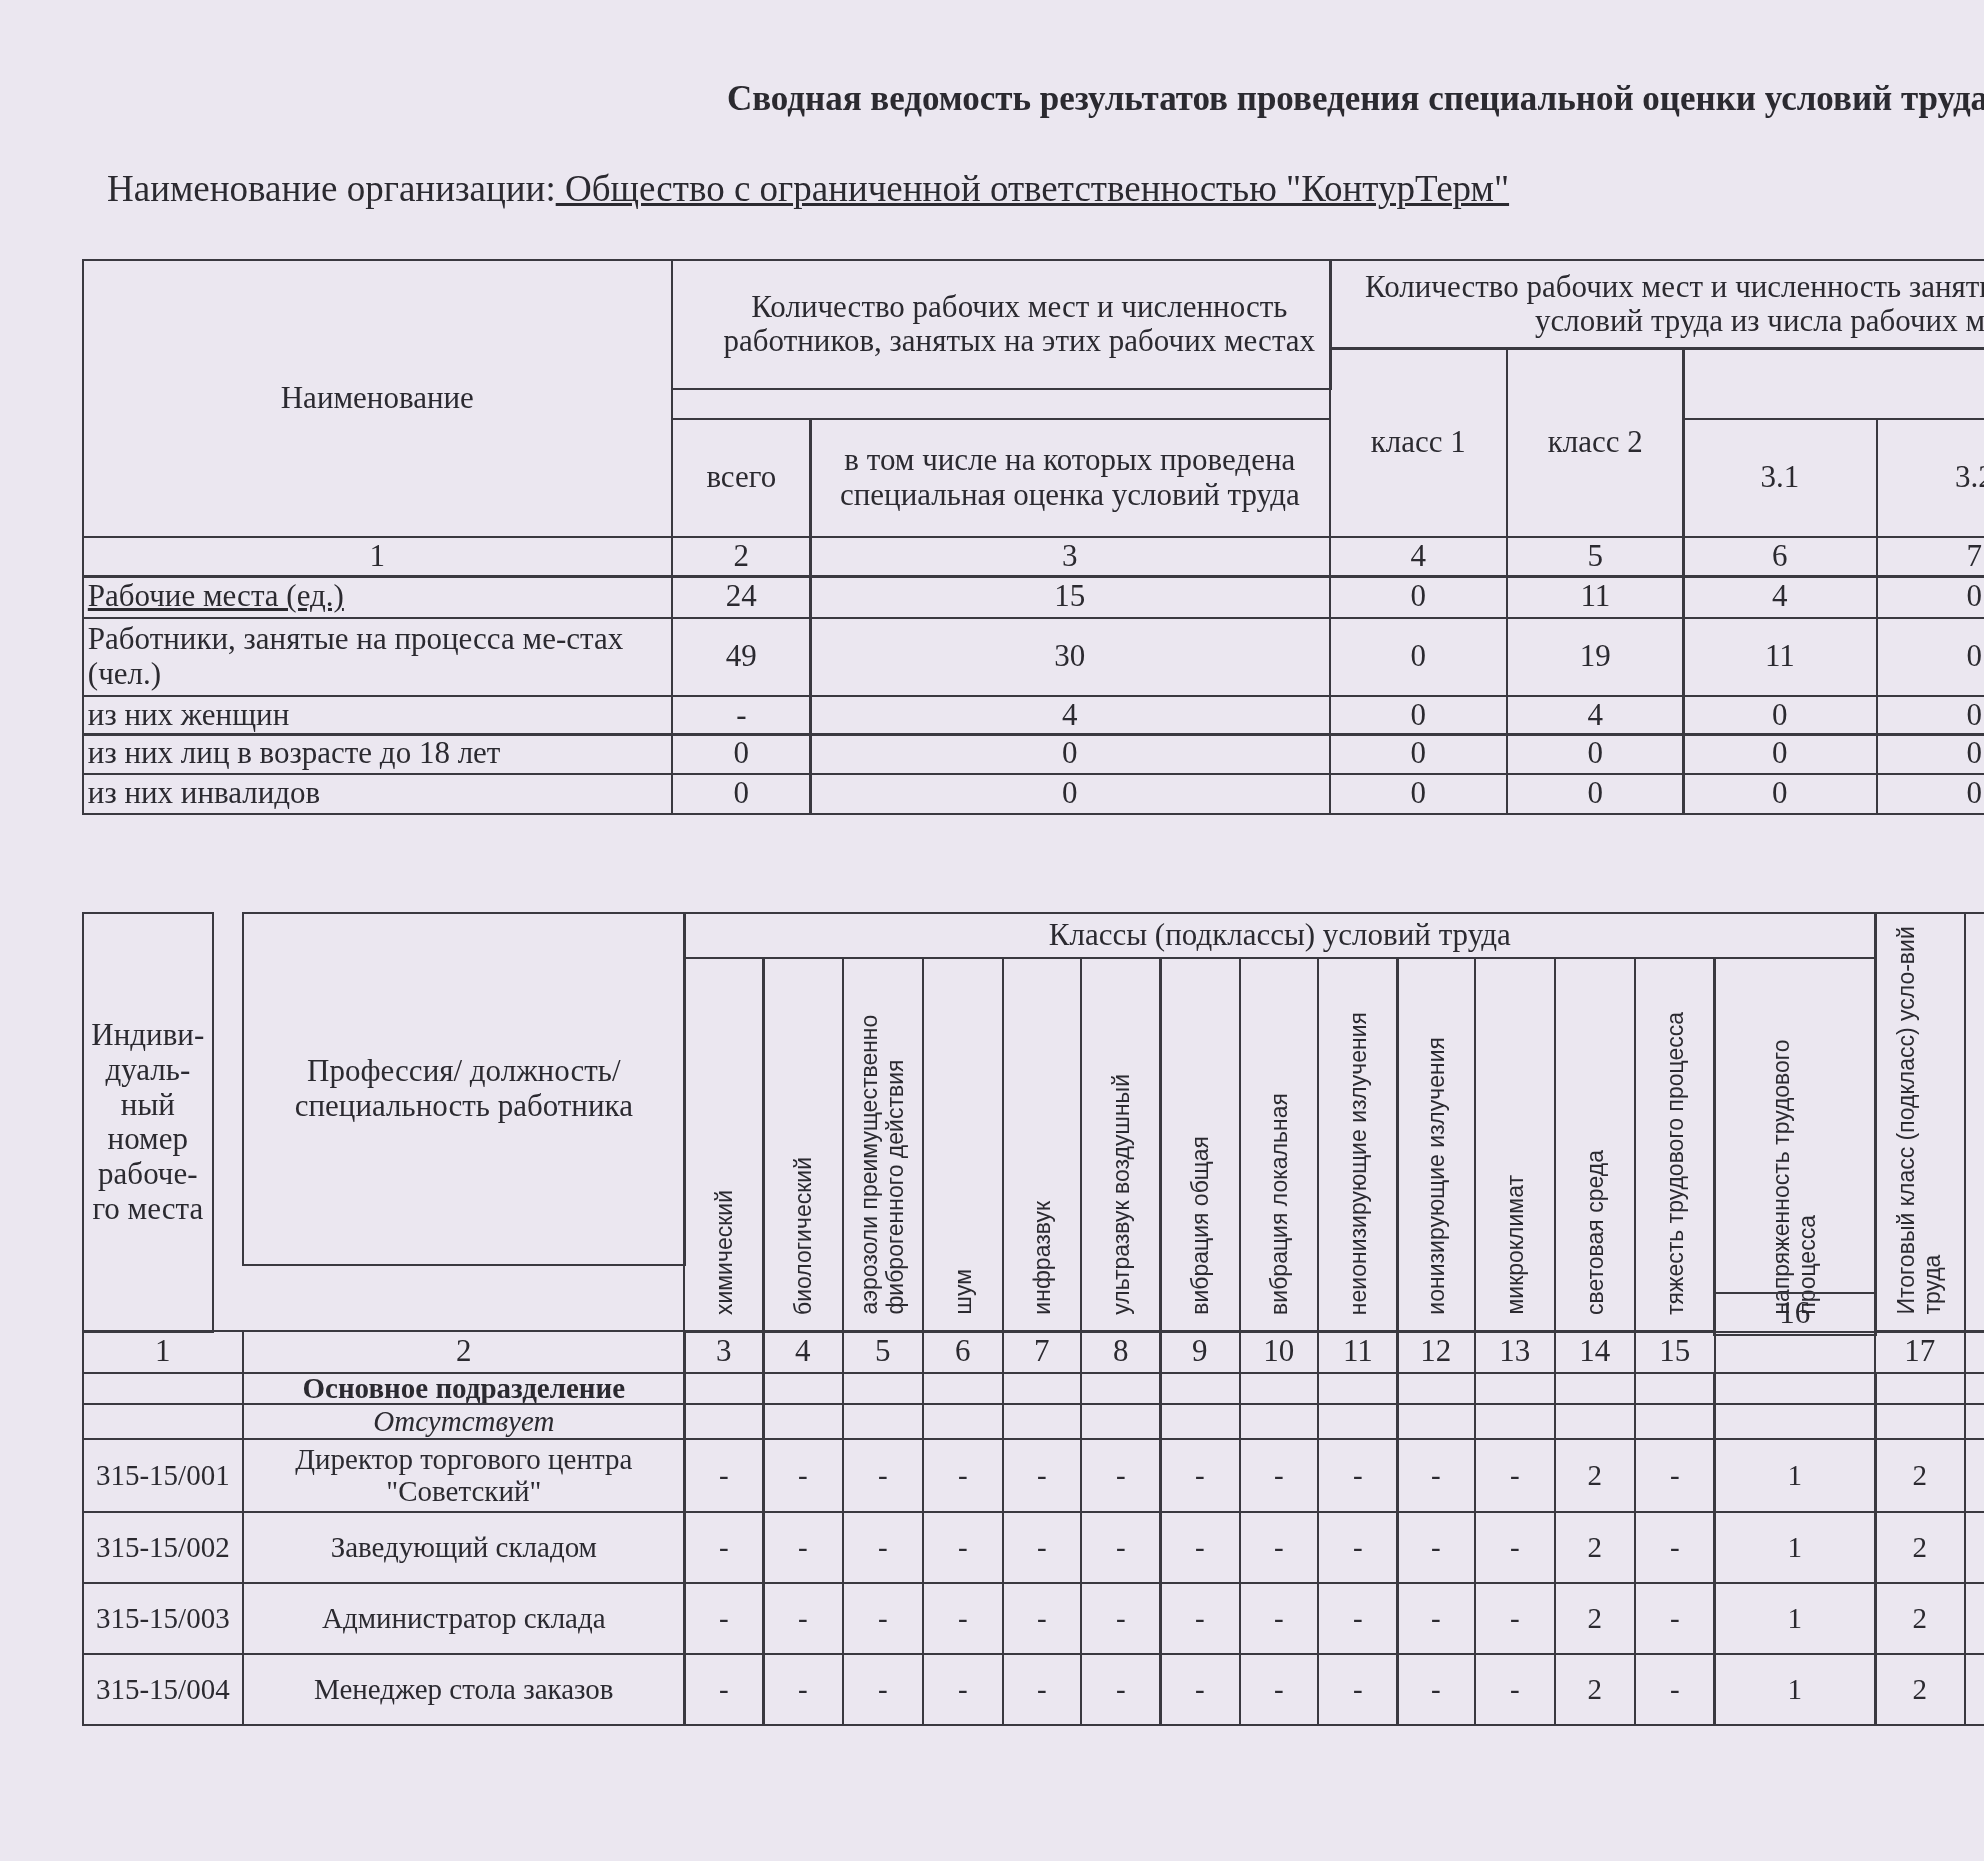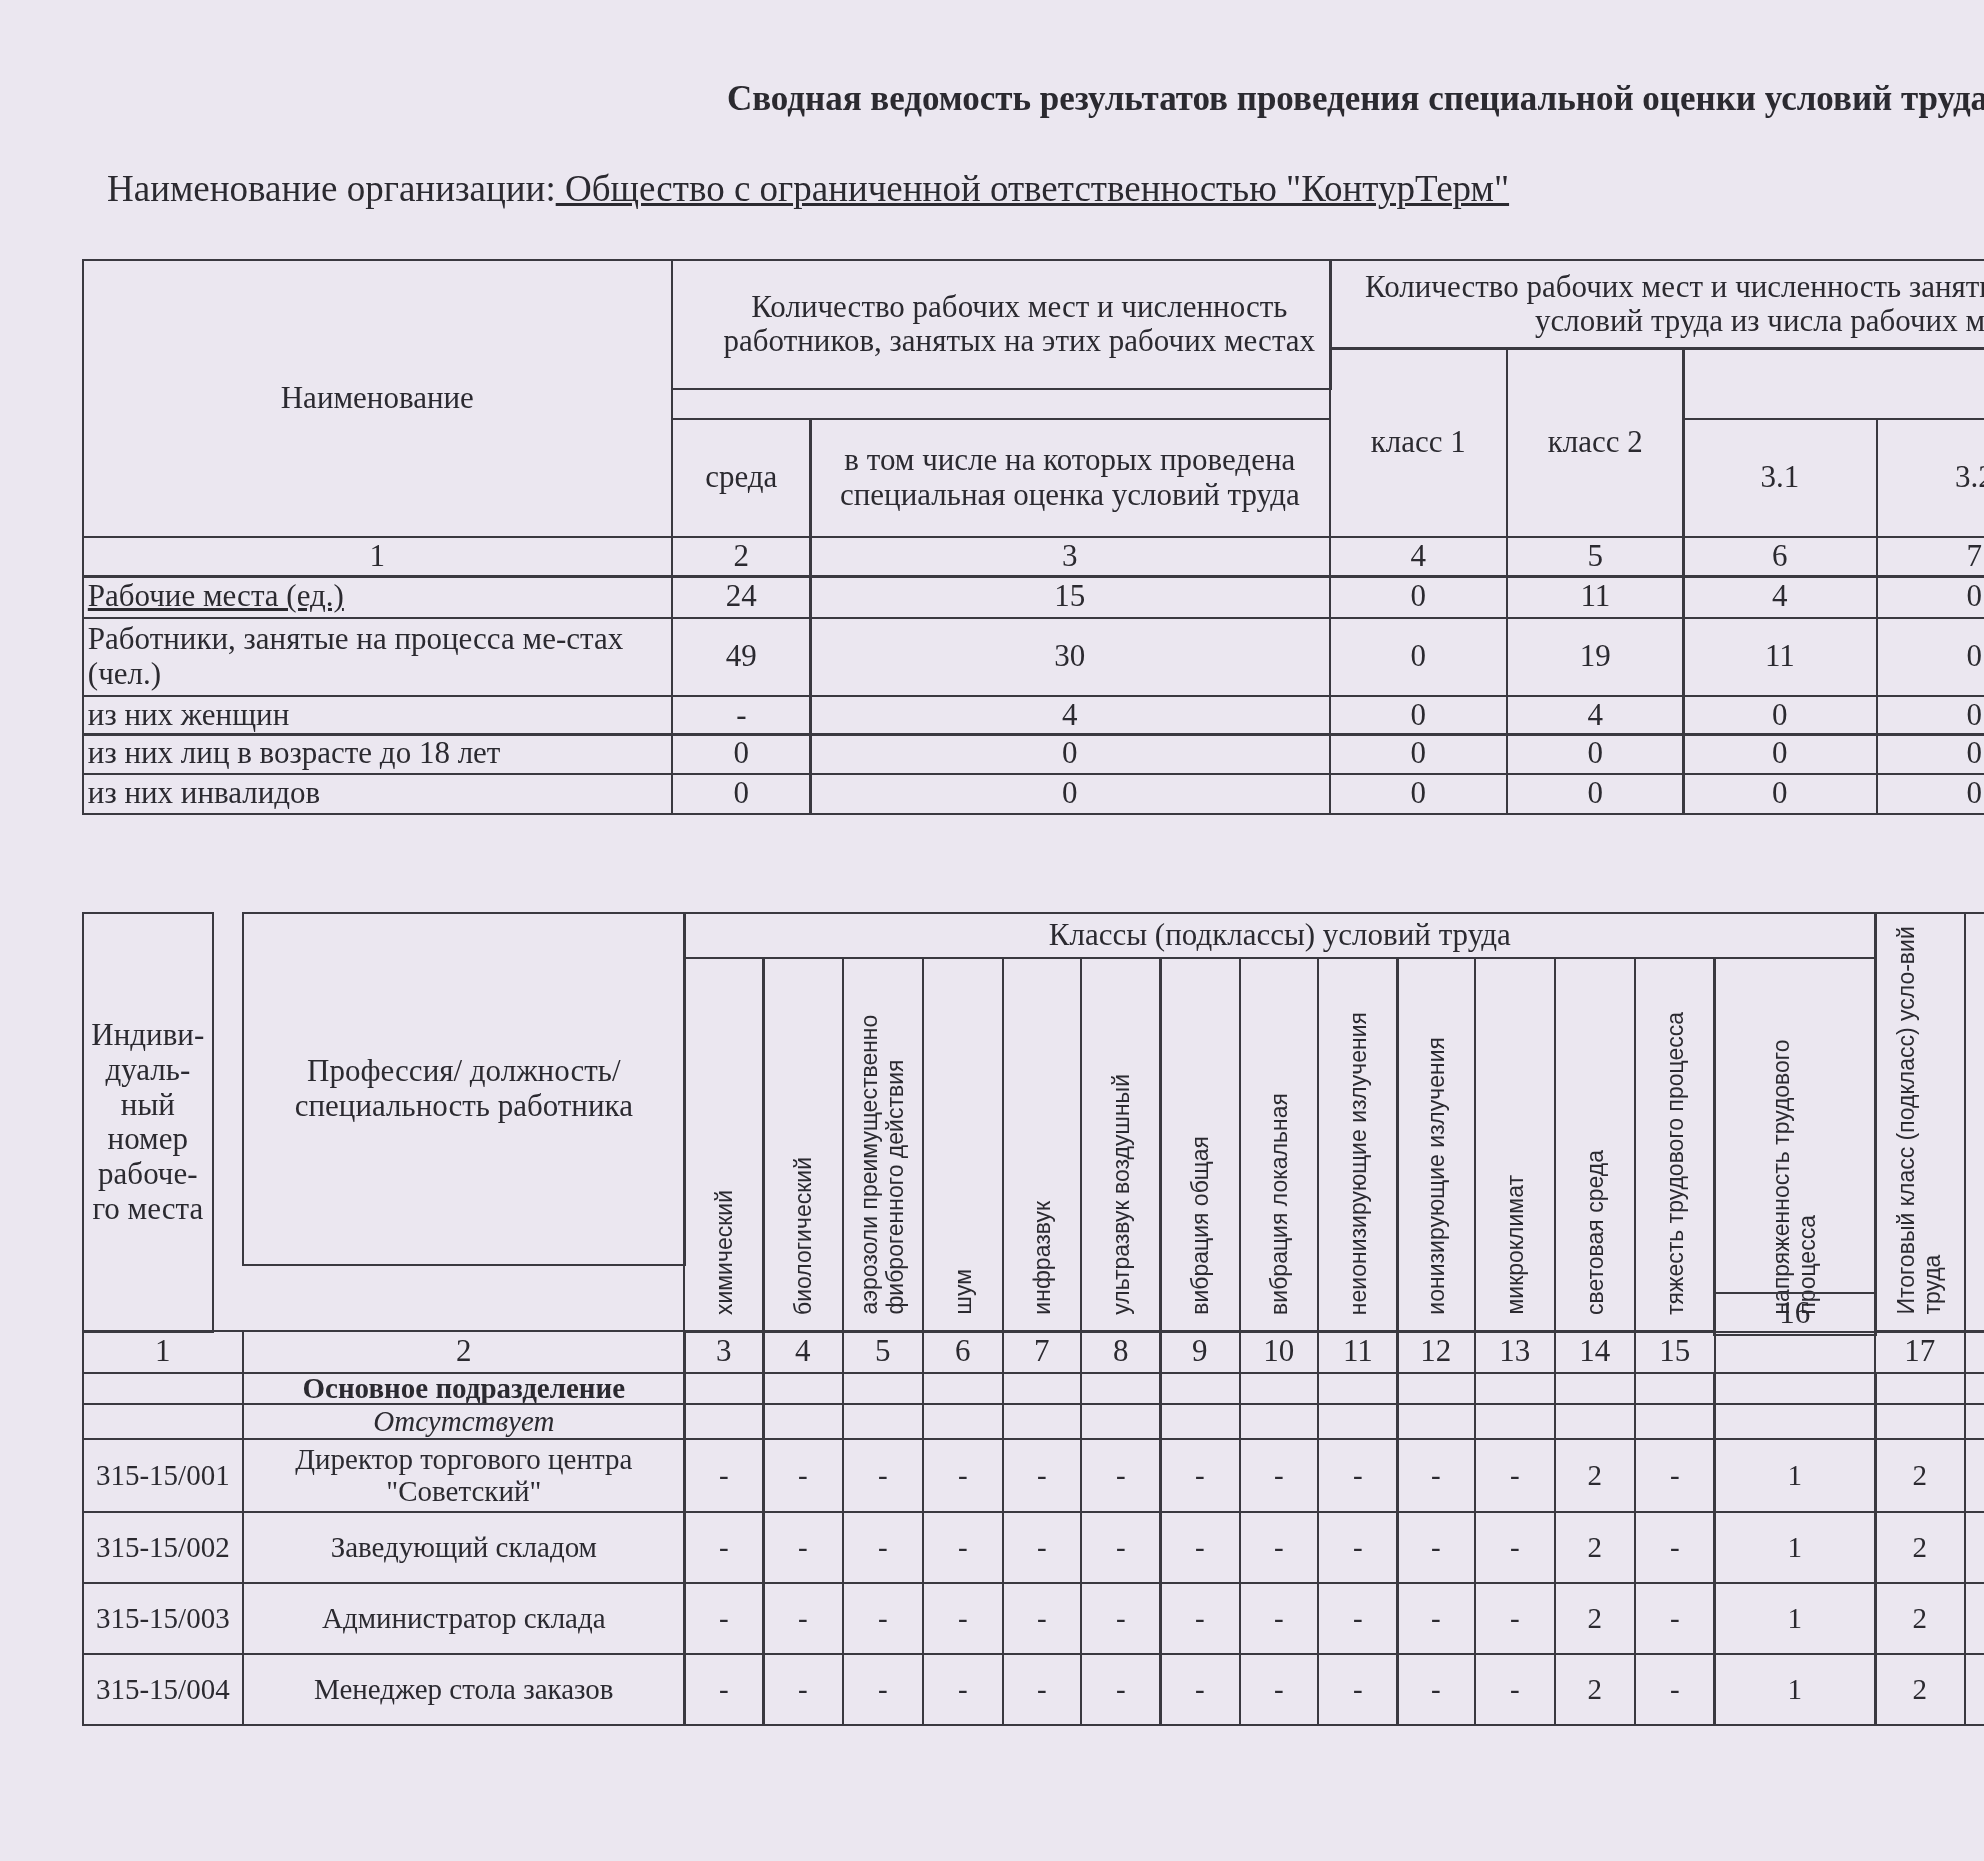--- a/index.html
+++ b/index.html
@@ -23,21 +23,21 @@
 <body>
 
 <div class="abs title">Сводная ведомость результатов проведения специальной оценки условий труда</div>
 <div class="abs org">
   <span>Наименование организации:</span><span class="val"> Общество с ограниченной ответственностью "КонтурТерм" </span>
 </div>
 
 <div id="t1">
     <div class="cell" style="left: 83px; top: 260px; width: 591px; height: 279px;">Наименование</div>
     <div class="cell" style="left: 672px; top: 260px; width: 661px; height: 131px; padding-left: 40px;">Количество рабочих мест и численность работников, занятых на этих рабочих местах</div>
-    <div class="cell" style="left: 672px; top: 419px; width: 141px; height: 120px;">среда</div>
+    <div class="cell" style="left: 672px; top: 419px; width: 141px; height: 120px;">всего</div>
     <div class="cell" style="left: 810px; top: 419px; width: 522px; height: 120px;">в том числе на которых проведена специальная оценка условий труда</div>
     <div class="cell" style="left: 1330px; top: 260px; width: 1310px; height: 91px;">Количество рабочих мест и численность занятых на них работников по классам (подклассам) условий труда из числа рабочих мест, указанных в графе 3 (единиц)</div>
     <div class="cell" style="left: 1330px; top: 348px; width: 179px; height: 191px;">класс 1</div>
     <div class="cell" style="left: 1507px; top: 348px; width: 179px; height: 191px;">класс 2</div>
     <div class="cell" style="left: 1683px; top: 348px; width: 781px; height: 73px;">класс 3</div>
     <div class="cell" style="left: 1683px; top: 419px; width: 196px; height: 120px;">3.1</div>
     <div class="cell" style="left: 1877px; top: 419px; width: 197px; height: 120px;">3.2</div>
     <div class="cell" style="left: 83px; top: 537px; width: 591px; height: 42px;">1</div>
     <div class="cell" style="left: 672px; top: 537px; width: 141px; height: 42px;">2</div>
     <div class="cell" style="left: 810px; top: 537px; width: 522px; height: 42px;">3</div>

